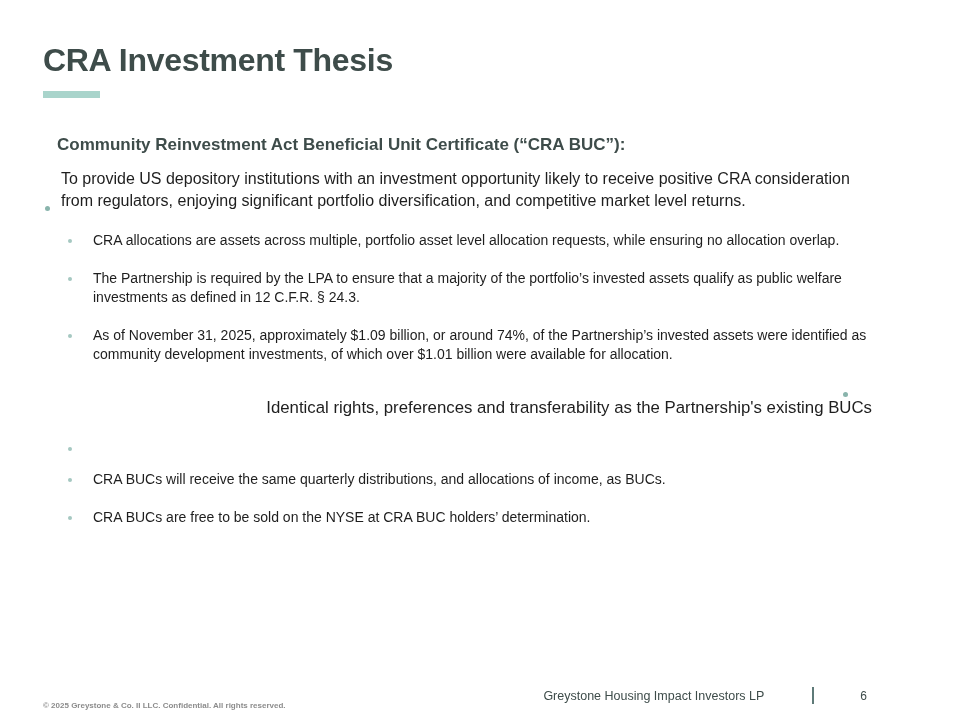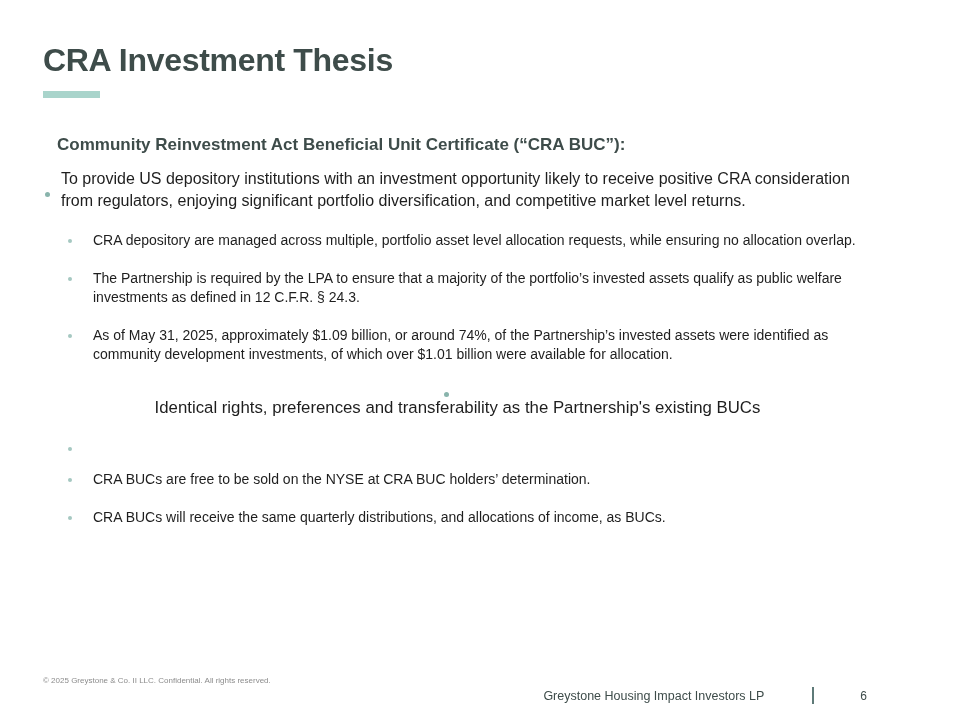--- a/index.html
+++ b/index.html
@@ -42,21 +42,21 @@
   }
   .content {
     position: absolute;
     left: 43px;
     top: 168px;
     right: 40px;
     color: #1e1e1e;
   }
   .li1 {
     display: flex;
-    align-items: center;
+    align-items: flex-end;
   }
   .li1 .dot {
     flex: 0 0 auto;
     width: 5px;
     height: 5px;
     border-radius: 50%;
     background: #89b4ac;
     margin: 9px 11px 0 2px;
   }
   .li1 .txt {
@@ -88,23 +88,24 @@
   }
   .li2 .txt {
     font-size: 14px;
     line-height: 19px;
   }
   .sec1-lead { margin-bottom: 0; }
   .li1.lead2 { margin-top: 0; flex-direction: column; }
   .footer-left {
     position: absolute;
     left: 43px;
-    bottom: 35px;
+    bottom: 10px;
     font-size: 8px;
     color: #8c8c8c;
+    font-weight: bold;
   }
   .footer-right {
     position: absolute;
     right: 45px;
     bottom: 16px;
     display: flex;
     align-items: center;
     gap: 36px;
   }
   .footer-company {
@@ -136,48 +137,48 @@
   <div class="content">
 
     <div class="li1 sec1-lead">
       <span class="dot"></span>
       <span class="txt">To provide US depository institutions with an investment opportunity likely to receive positive CRA consideration from regulators, enjoying significant portfolio diversification, and competitive market level returns.</span>
     </div>
 
     <div class="sub-list">
       <div class="li2">
         <span class="dot"></span>
-        <span class="txt">CRA depository are managed across multiple, portfolio asset level allocation requests, while ensuring no allocation overlap.</span>
+        <span class="txt">CRA allocations are assets across multiple, portfolio asset level allocation requests, while ensuring no allocation overlap.</span>
       </div>
       <div class="li2">
         <span class="dot"></span>
         <span class="txt">The Partnership is required by the LPA to ensure that a majority of the portfolio’s invested assets qualify as public welfare investments as defined in 12 C.F.R. § 24.3.</span>
       </div>
       <div class="li2">
         <span class="dot"></span>
-        <span class="txt">As of May 31, 2025, approximately $1.09 billion, or around 74%, of the Partnership’s invested assets were identified as community development investments, of which over $1.01 billion were available for allocation.</span>
+        <span class="txt">As of November 31, 2025, approximately $1.09 billion, or around 74%, of the Partnership’s invested assets were identified as community development investments, of which over $1.01 billion were available for allocation.</span>
       </div>
     </div>
 
     <div class="li1 lead2">
       <span class="dot"></span>
       <span class="txt">Identical rights, preferences and transferability as the Partnership's existing BUCs</span>
     </div>
 
     <div class="sub-list">
       <div class="li2">
         <span class="dot"></span>
       </div>
       <div class="li2">
         <span class="dot"></span>
-        <span class="txt">CRA BUCs are free to be sold on the NYSE at CRA BUC holders’ determination.</span>
+        <span class="txt">CRA BUCs will receive the same quarterly distributions, and allocations of income, as BUCs.</span>
       </div>
       <div class="li2">
         <span class="dot"></span>
-        <span class="txt">CRA BUCs will receive the same quarterly distributions, and allocations of income, as BUCs.</span>
+        <span class="txt">CRA BUCs are free to be sold on the NYSE at CRA BUC holders’ determination.</span>
       </div>
     </div>
 
   </div>
 
   <div class="footer-left">© 2025 Greystone &amp; Co. II LLC. Confidential. All rights reserved.</div>
 
   <div class="footer-right">
     <span class="footer-company">Greystone Housing Impact Investors LP</span>
     <span class="footer-divider"></span>

